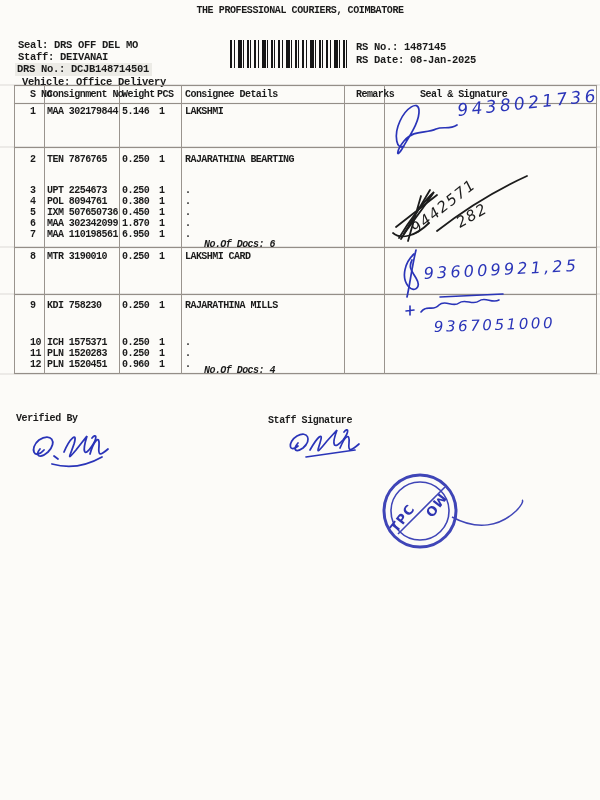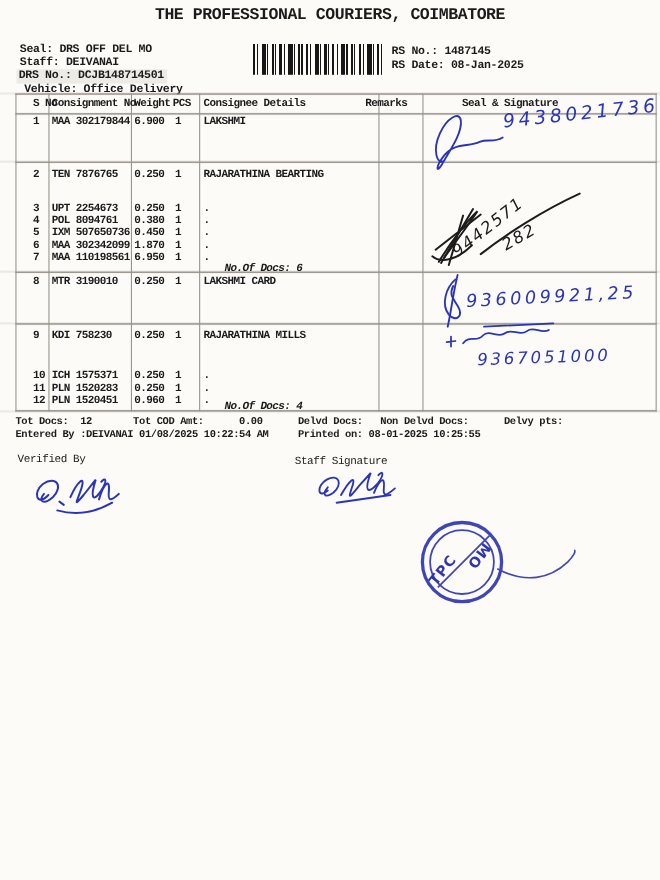--- a/index.html
+++ b/index.html
@@ -4,21 +4,21 @@
 <style>
   html,body{margin:0;padding:0;background:#ffffff;}
   .page{
     position:relative;width:600px;height:800px;overflow:hidden;
     background:#fcfbf8;
     font-family:"Liberation Mono","DejaVu Sans Mono",monospace;
     color:#1b1b1b;
   }
   .abs{position:absolute;}
   .mono{font-family:"Liberation Mono","DejaVu Sans Mono",monospace;font-weight:bold;}
-  .title{top:5px;left:0;width:600px;text-align:center;font-size:15px;letter-spacing:-0.4px;}
+  .title{top:5px;left:0;width:600px;text-align:center;font-size:10px;letter-spacing:-0.4px;}
   .subtitle{top:20px;left:0;width:600px;text-align:center;font-size:11.5px;letter-spacing:-0.55px;}
   .info{font-size:10.5px;letter-spacing:-0.3px;white-space:pre;}
   .drs-hi{background:#ecebe6;padding:0 3px 1px 2px;}
   .barcode{
     top:40px;left:230px;width:118px;height:28px;
     background:repeating-linear-gradient(90deg,
       #161616 0 2px,transparent 2px 4px,
       #161616 4px 5px,transparent 5px 8px,
       #161616 8px 12px,transparent 12px 13px,
       #161616 13px 14px,transparent 14px 17px,
@@ -29,25 +29,25 @@
   .hline{position:absolute;left:0;width:583px;height:1px;background:#948e88;box-shadow:0 0 1px rgba(120,115,110,.55);}
   .vline{position:absolute;top:0;width:1px;height:289px;background:#9a948e;}
   .thead{position:absolute;left:0;top:4px;width:583px;font-size:10px;letter-spacing:-0.55px;}
   .trow{position:absolute;left:0;width:583px;height:11px;font-size:10px;letter-spacing:-0.55px;line-height:11px;}
   .cell{position:absolute;white-space:pre;font-weight:bold;}
   .c-sno{left:16px;}
   .c-cn{left:33px;}
   .c-wt{left:108px;}
   .c-pcs{left:145px;}
   .c-cons{left:171px;}
-  .c-rem{left:318px;}
+  .c-rem{left:342px;}
   .c-seal{left:406px;}
   .docsnote{position:absolute;left:190px;font-size:10px;font-weight:bold;letter-spacing:-0.55px;white-space:pre;font-style:italic;}
   .footer{font-size:9.5px;letter-spacing:-0.35px;white-space:pre;font-weight:bold;}
-  .siglabel{font-size:10px;letter-spacing:-0.4px;font-weight:normal;white-space:pre;}
+  .siglabel{font-size:10px;letter-spacing:-0.4px;font-weight:bold;white-space:pre;}
   .streak{position:absolute;left:0;width:600px;height:2px;background:rgba(132,126,118,0.13);}
   .ink-svg{position:absolute;top:0;left:0;pointer-events:none;}
   .ink-num{font-family:"DejaVu Sans","Liberation Sans",sans-serif;font-style:italic;}
 </style>
 </head>
 <body>
 
 <div class="page">
 
   <div class="streak" style="top:84px"></div>
@@ -89,21 +89,21 @@
       <span class="cell c-wt">Weight</span>
       <span class="cell" style="left:143px">PCS</span>
       <span class="cell c-cons">Consignee Details</span>
       <span class="cell c-rem">Remarks</span>
       <span class="cell c-seal">Seal &amp; Signature</span>
     </div>
 
     <div class="trow" style="top:21px">
       <span class="cell c-sno">1</span>
       <span class="cell c-cn">MAA 302179844</span>
-      <span class="cell c-wt">6.900</span>
+      <span class="cell c-wt">5.146</span>
       <span class="cell c-pcs">1</span>
       <span class="cell c-cons">LAKSHMI</span>
     </div>
 
     <div class="trow" style="top:69px">
       <span class="cell c-sno">2</span>
       <span class="cell c-cn">TEN 7876765</span>
       <span class="cell c-wt">0.250</span>
       <span class="cell c-pcs">1</span>
       <span class="cell c-cons">RAJARATHINA BEARTING</span>
@@ -177,22 +177,20 @@
     <div class="trow" style="top:274px">
       <span class="cell c-sno">12</span>
       <span class="cell c-cn">PLN 1520451</span>
       <span class="cell c-wt">0.960</span>
       <span class="cell c-pcs">1</span>
       <span class="cell c-cons">.</span>
     </div>
     <div class="docsnote" style="top:280px">No.Of Docs: 4</div>
   </div>
 
-  <div class="abs footer" style="top:377px;left:14px">Tot Docs:  12       Tot COD Amt:      0.00      Delvd Docs:   Non Delvd Docs:      Delvy pts:</div>
-  <div class="abs footer" style="top:389px;left:14px">Entered By :DEIVANAI 01/08/2025 10:22:54 AM     Printed on: 08-01-2025 10:25:55</div>
   <div class="abs siglabel" style="top:413px;left:16px">Verified By</div>
   <div class="abs siglabel" style="top:415px;left:268px">Staff Signature</div>
 
   <svg class="ink-svg" width="600" height="800" viewBox="0 0 600 800">
 
     <g stroke="#2a34b8" fill="none" stroke-width="1.7" stroke-linecap="round">
       <path d="M404,146 C397,151 393,136 400,121 C406,108 418,100 419,110 C420,122 408,138 402,149 C396,159 396,151 404,141 C414,129 426,134 436,129 C443,126 449,130 457,125"></path>
     </g>
     <text class="ink-num" x="458" y="116" transform="rotate(-6 458 116)" font-size="17" letter-spacing="3.4" fill="#2a34b8">9438021736</text>
 

